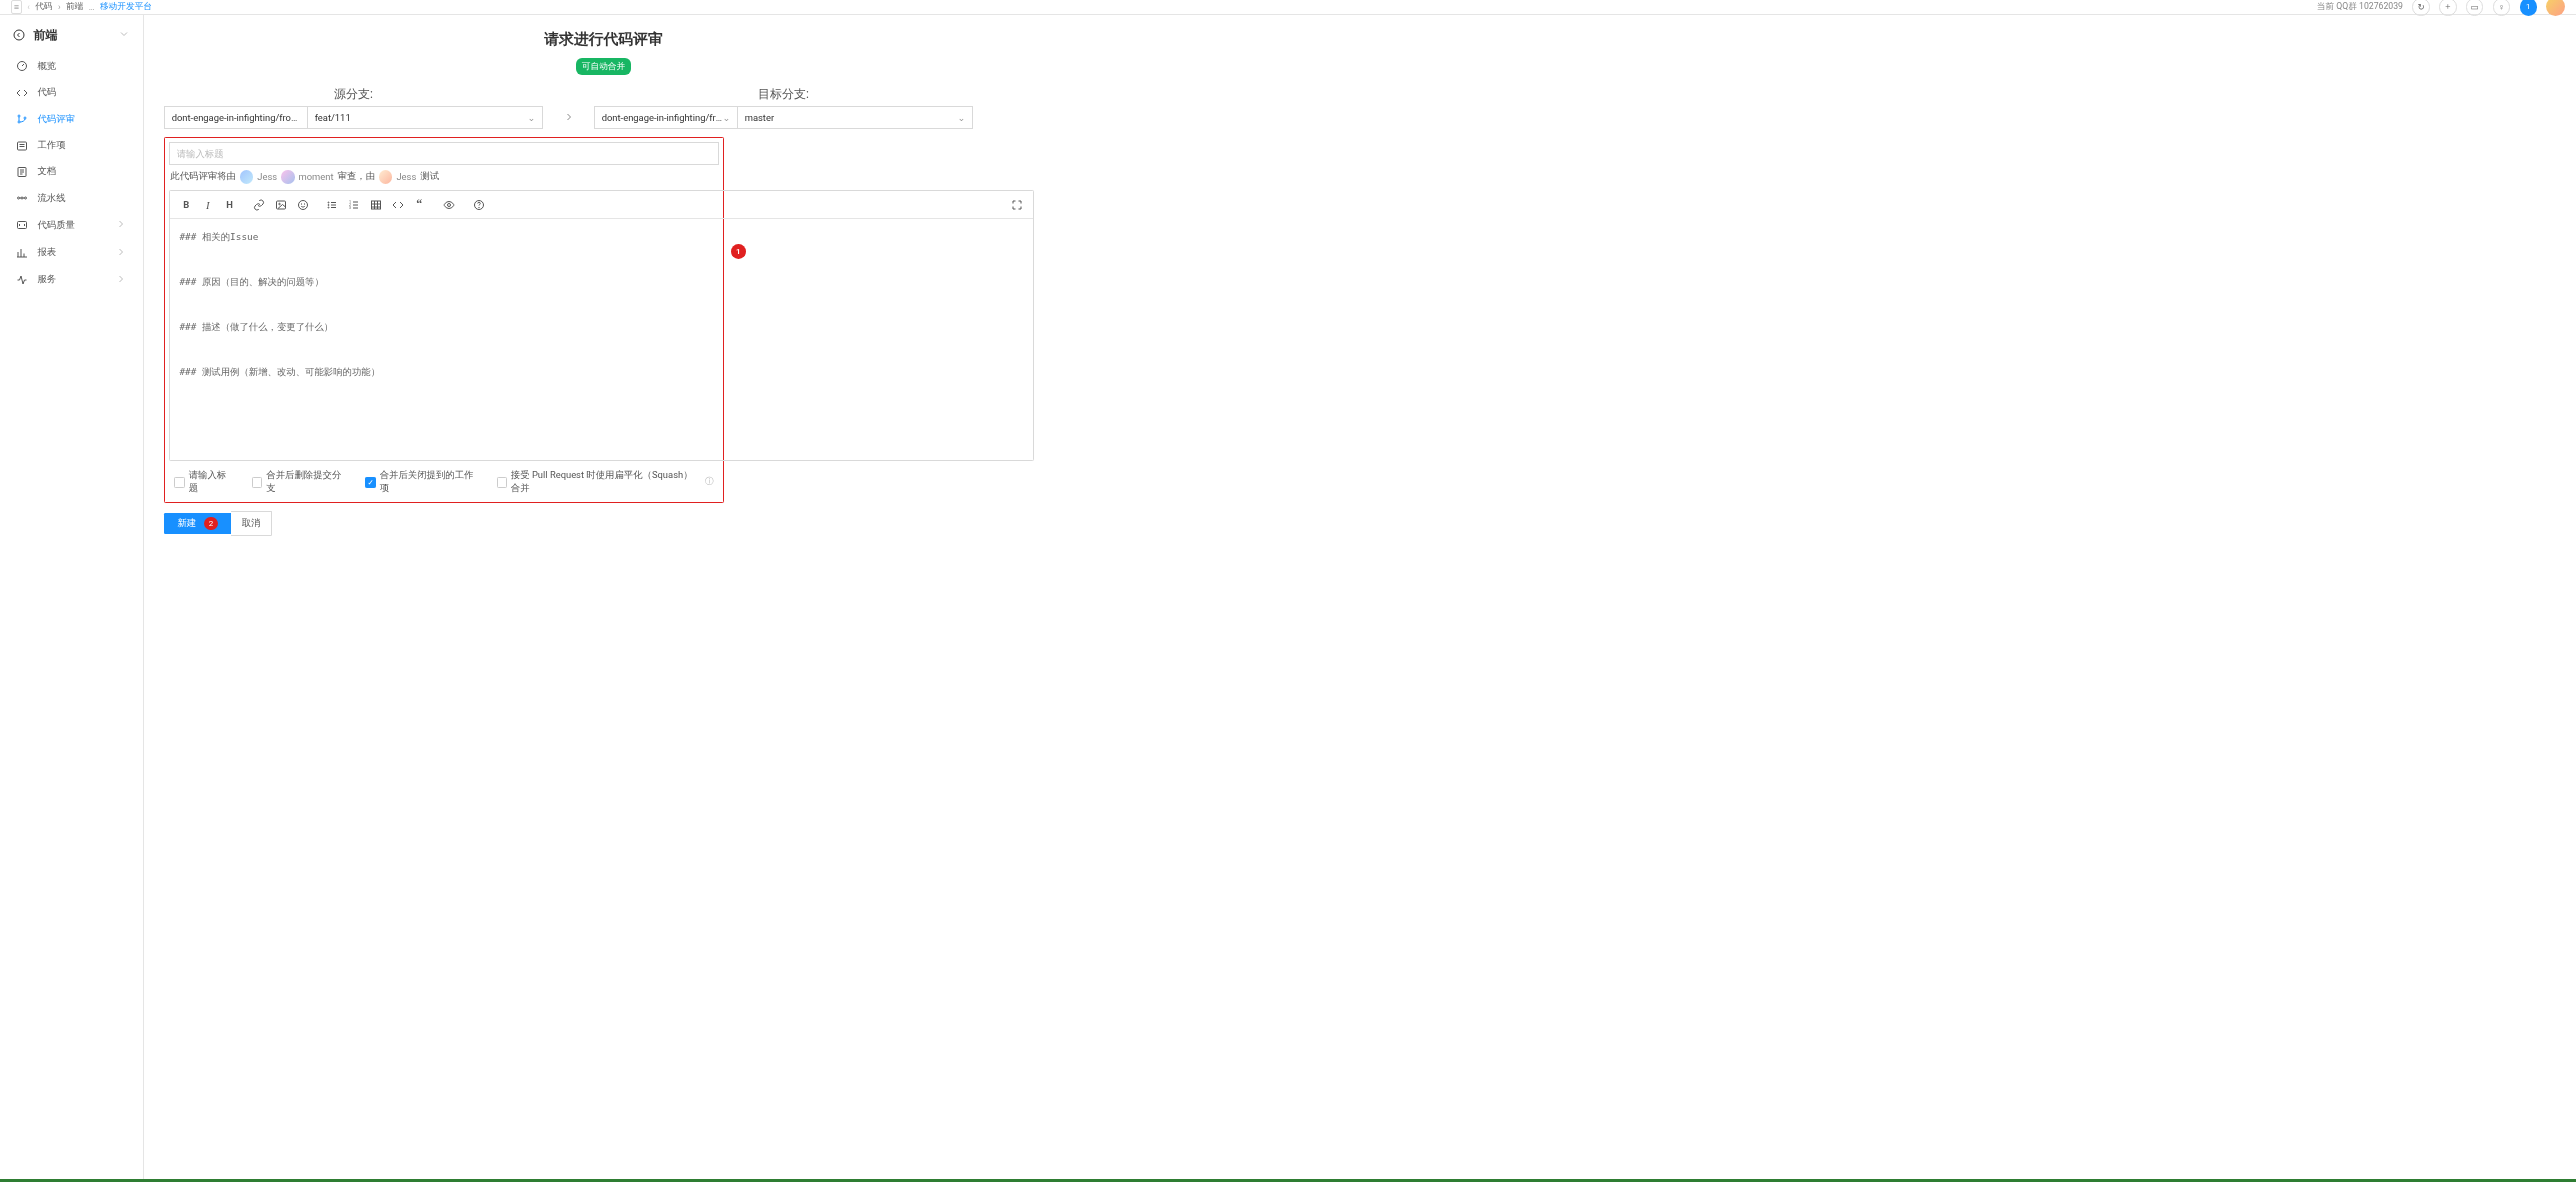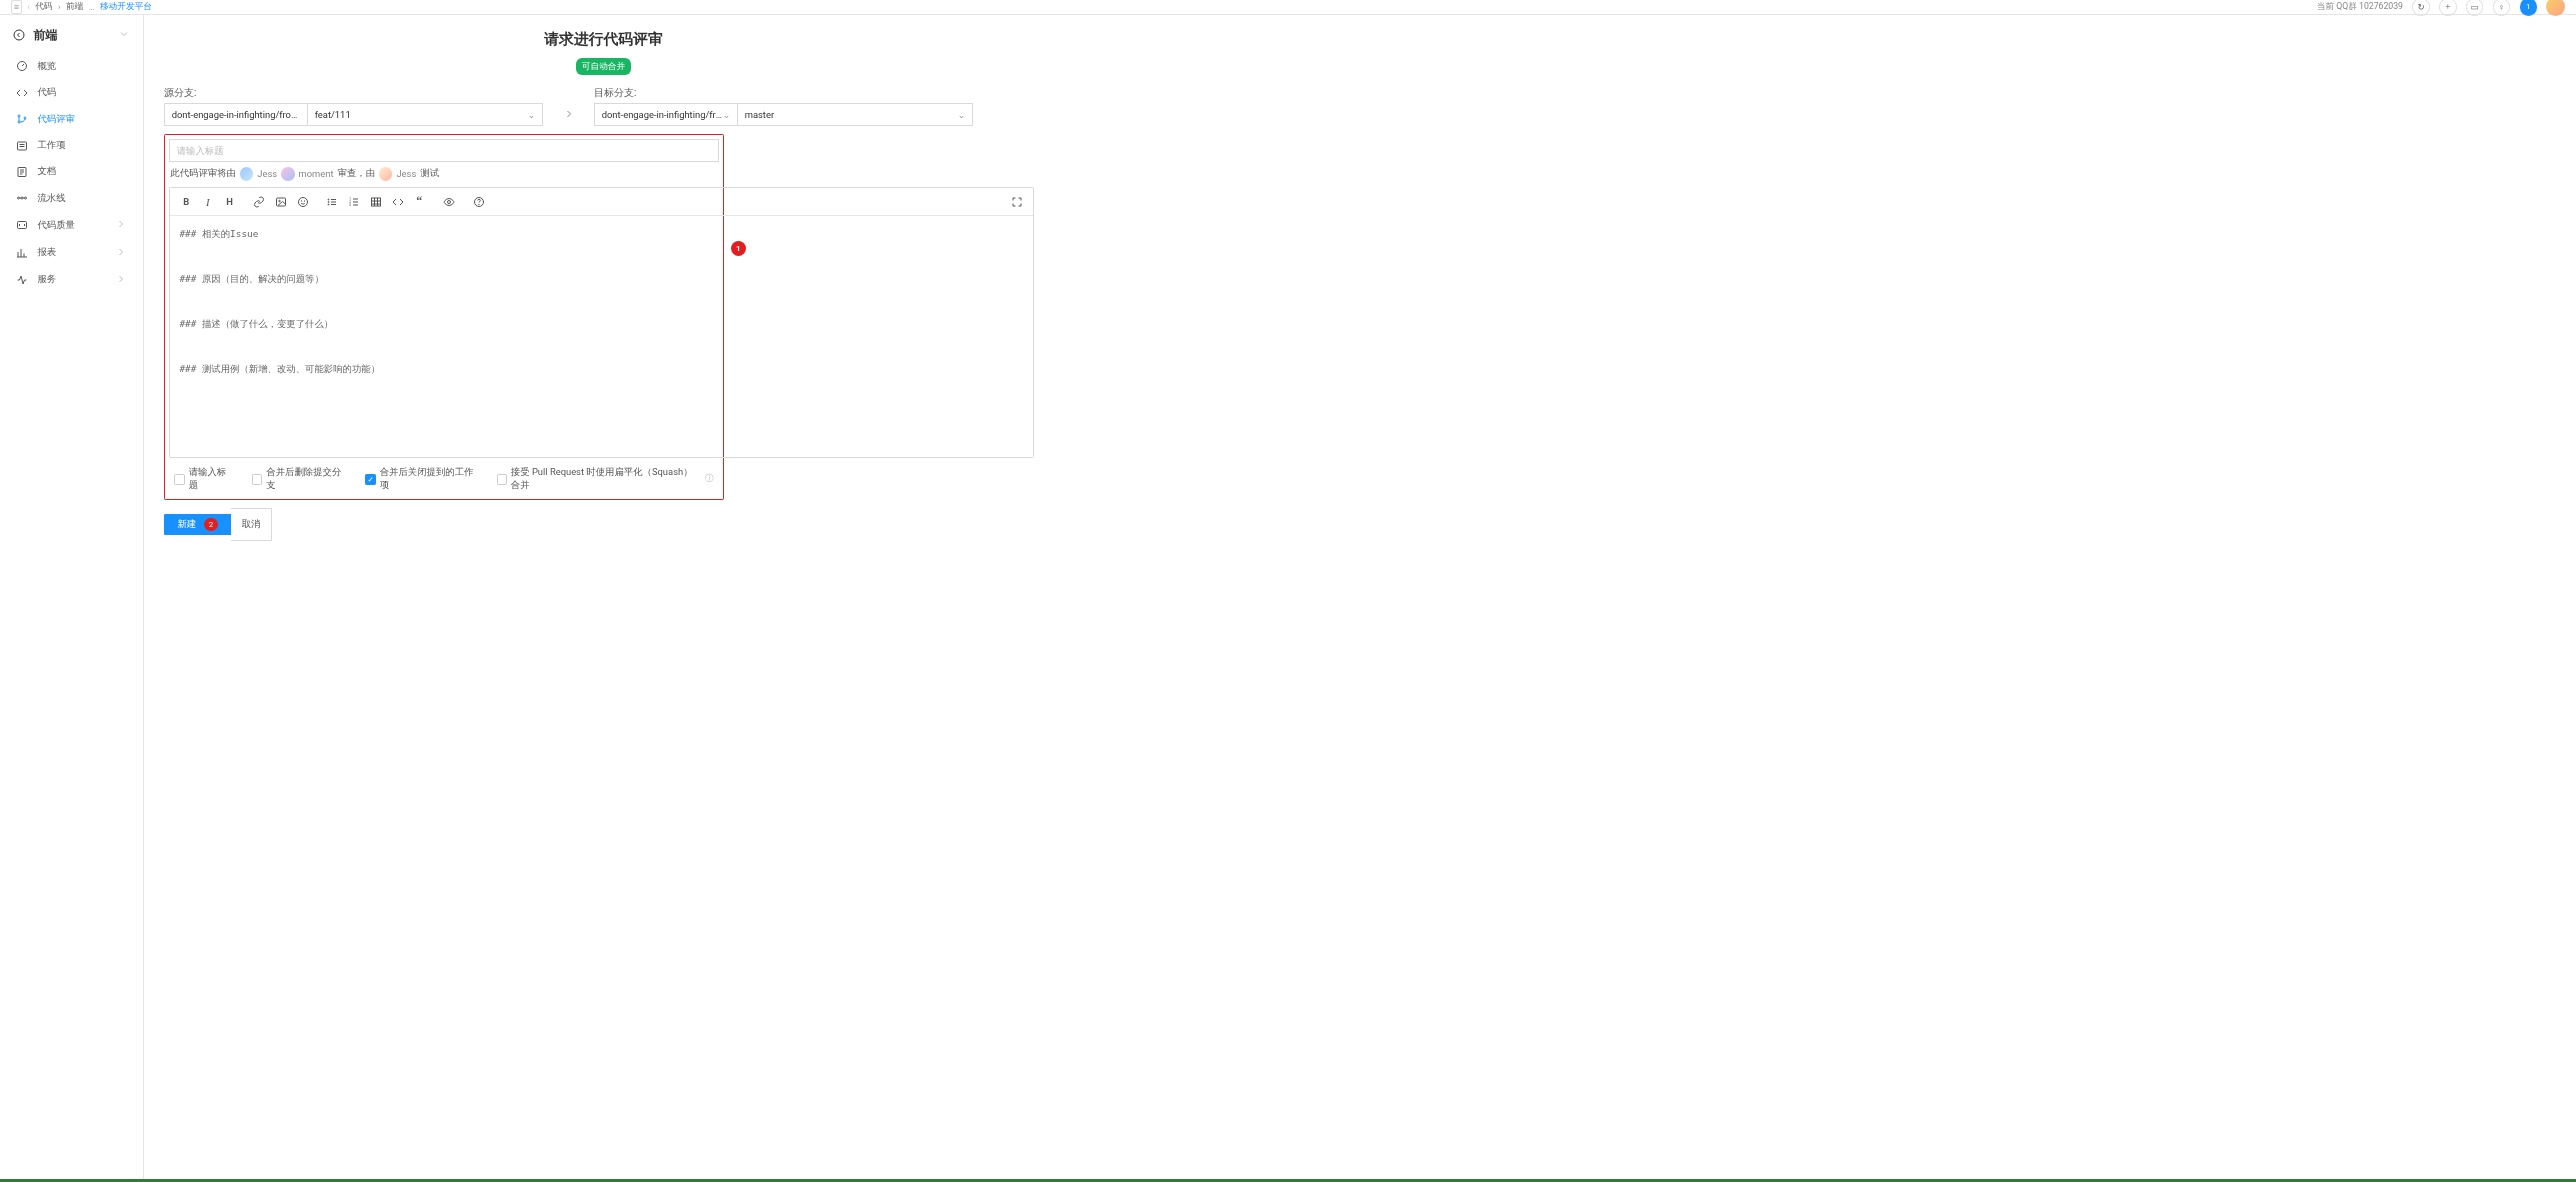--- a/index.html
+++ b/index.html
@@ -30,21 +30,21 @@
     .chev-sm { color: #bbb; }
 
     
     .main { flex: 1; padding: 14.8px 20px; }
     .page-title-row { display:flex; align-items:center; gap: 9.4px; margin-bottom: 10.7px; flex-direction: column; }
     .page-title { font-size: 14.8px; font-weight: 600; }
     .badge-green { background: #18b663; color:#fff; padding: 2.7px 5.4px; border-radius: 6px; font-size: 8.7px; }
     
     .branch-row { display:flex; align-items:flex-end; gap: 12px; margin-bottom: 8px; }
     .branch-col { display:flex; flex-direction:column; gap: 2.7px; }
-    .branch-label { font-size: 10px; color: #555; }
+    .branch-label { font-size: 12px; color: #555; text-align: center; }
     .branch-inputs { display:flex; }
     .select-box { height: 23px; border: 0.7px solid #d9d9d9; background:#fff; display:flex; align-items:center; padding: 0 6.7px; font-size: 9.4px; color:#333; }
     .select-box.repo { width: 144px; }
     .select-box.branch { width: 235px; }
     .select-box.repo-r { width: 144px; }
     .select-box.branch-r { width: 235px; }
     .select-box .txt { flex:1; overflow:hidden; text-overflow:ellipsis; white-space:nowrap; }
     .select-box .dd { color:#999; }
     .arrow-mid { width: 27px; display:flex; align-items:center; justify-content:center; color:#888; height: 23px; }
 
@@ -75,21 +75,21 @@
     .chkbx { width:10.7px; height:10.7px; border:0.7px solid #ccc; border-radius:1.3px; display:inline-flex; align-items:center; justify-content:center; background:#fff; }
     .chkbx.checked { background:#1890ff; border-color:#1890ff; color:#fff; }
     .chkbx.checked::after { content:"✓"; font-size:7.4px; line-height:1; }
     .qmark { color:#bbb; font-size:8.7px; }
     
     .callout-badge { position:absolute; width:14.8px; height:14.8px; border-radius:50%; background:#e02020; color:#fff; display:flex; align-items:center; justify-content:center; font-size:8px; font-weight:600; }
     
     .action-row { display:flex; align-items:center; gap: 0; margin-top: 8px; }
     .btn-primary { height: 21.5px; padding: 0 13.4px; background:#1890ff; color:#fff; border:none; border-radius: 1.3px 0 0 1.3px; font-size:9.4px; cursor:pointer; display:flex; align-items:center; gap:5.4px; }
     .btn-primary .b2 { width:13.4px; height:13.4px; border-radius:50%; background:#e02020; color:#fff; display:flex;align-items:center;justify-content:center; font-size:8px; margin-left:2.7px; }
-    .btn-default { height: 33px; padding: 0 10.7px; background:#fff; color:#555; border:0.7px solid #d9d9d9; border-left:none; border-radius: 0 1.3px 1.3px 0; font-size:9.4px; cursor:pointer; }
+    .btn-default { height: 25px; padding: 0 10.7px; background:#fff; color:#555; border:0.7px solid #d9d9d9; border-left:none; border-radius: 0 1.3px 1.3px 0; font-size:9.4px; cursor:pointer; }
     
     .green-bar { position:fixed; bottom:0; left:0; right:0; height:2.7px; background:#2e7d32; }
     
     .redbox-wrapper { position: relative; }
     .inside-fields { padding: 4px 4px 0; }
     
     
     .main-inner { max-width: 879px; }
   </style>
 </head>

